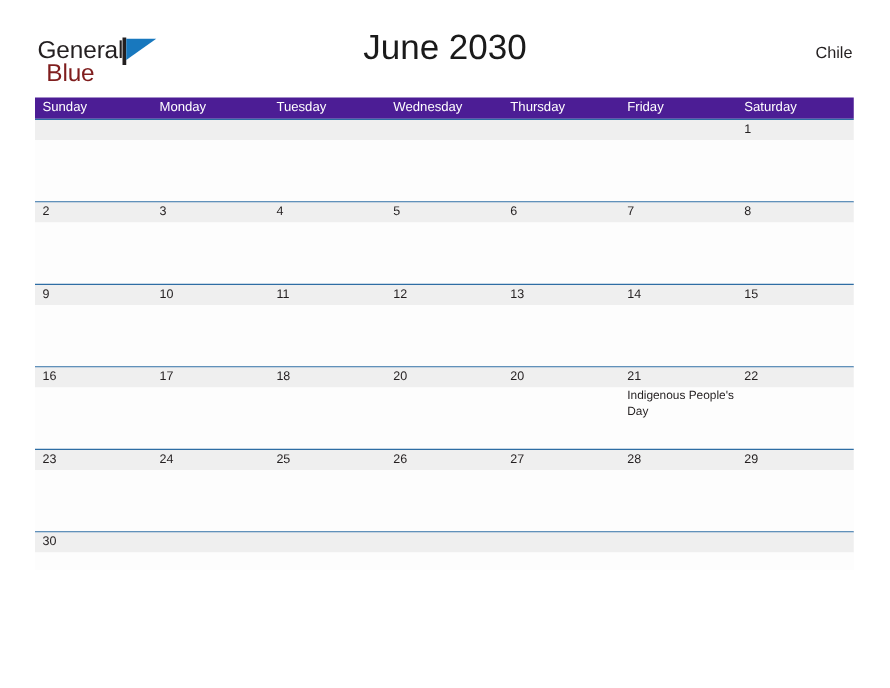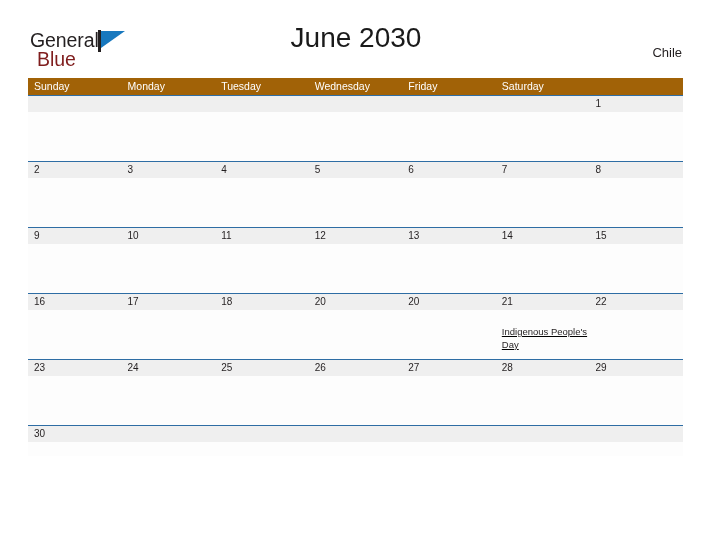--- a/index.html
+++ b/index.html
@@ -91,40 +91,40 @@
     text-align: center;
     font-size: 28px;
     line-height: 34px;
     color: #1a1a1a;
     font-weight: 400;
   }
 
   .country {
     position: absolute;
     right: 30px;
-    top: 45px;
+    top: 34px;
     font-size: 13px;
     line-height: 16px;
     color: #231f20;
     text-align: right;
   }
 
   
   .calendar {
     position: absolute;
     left: 28px;
     top: 78px;
     width: 655px;
   }
 
   .dow-row {
     display: flex;
     width: 655px;
     height: 17px;
-    background: #a16207;
+    background: #4c1d95;
   }
   .dow {
     width: 93.571px;
     box-sizing: border-box;
     padding-left: 6px;
     font-size: 10.5px;
     line-height: 17px;
     color: #ffffff;
     white-space: nowrap;
     overflow: hidden;
@@ -156,22 +156,21 @@
     box-sizing: border-box;
     padding-left: 6px;
     font-size: 10px;
     line-height: 16px;
     color: #231f20;
   }
   .body-cell {
     width: 93.571px;
     box-sizing: border-box;
     padding-left: 6px;
-    padding-top: 16px;
-    text-decoration: underline;
+    padding-top: 1px;
   }
   .event {
     font-size: 9.5px;
     line-height: 12.5px;
     color: #231f20;
     word-wrap: break-word;
   }
 </style>
 </head>
 <body>
@@ -195,20 +194,21 @@
 
   </div>
 
   <div class="calendar">
 
     <div class="dow-row">
       <div class="dow">Sunday</div>
       <div class="dow">Monday</div>
       <div class="dow">Tuesday</div>
       <div class="dow">Wednesday</div>
+      <div class="dow">Thursday</div>
       <div class="dow">Friday</div>
       <div class="dow">Saturday</div>
     </div>
 
     <div class="week">
       <div class="week-dates">
         <div class="date-cell"></div>
         <div class="date-cell"></div>
         <div class="date-cell"></div>
         <div class="date-cell"></div>

